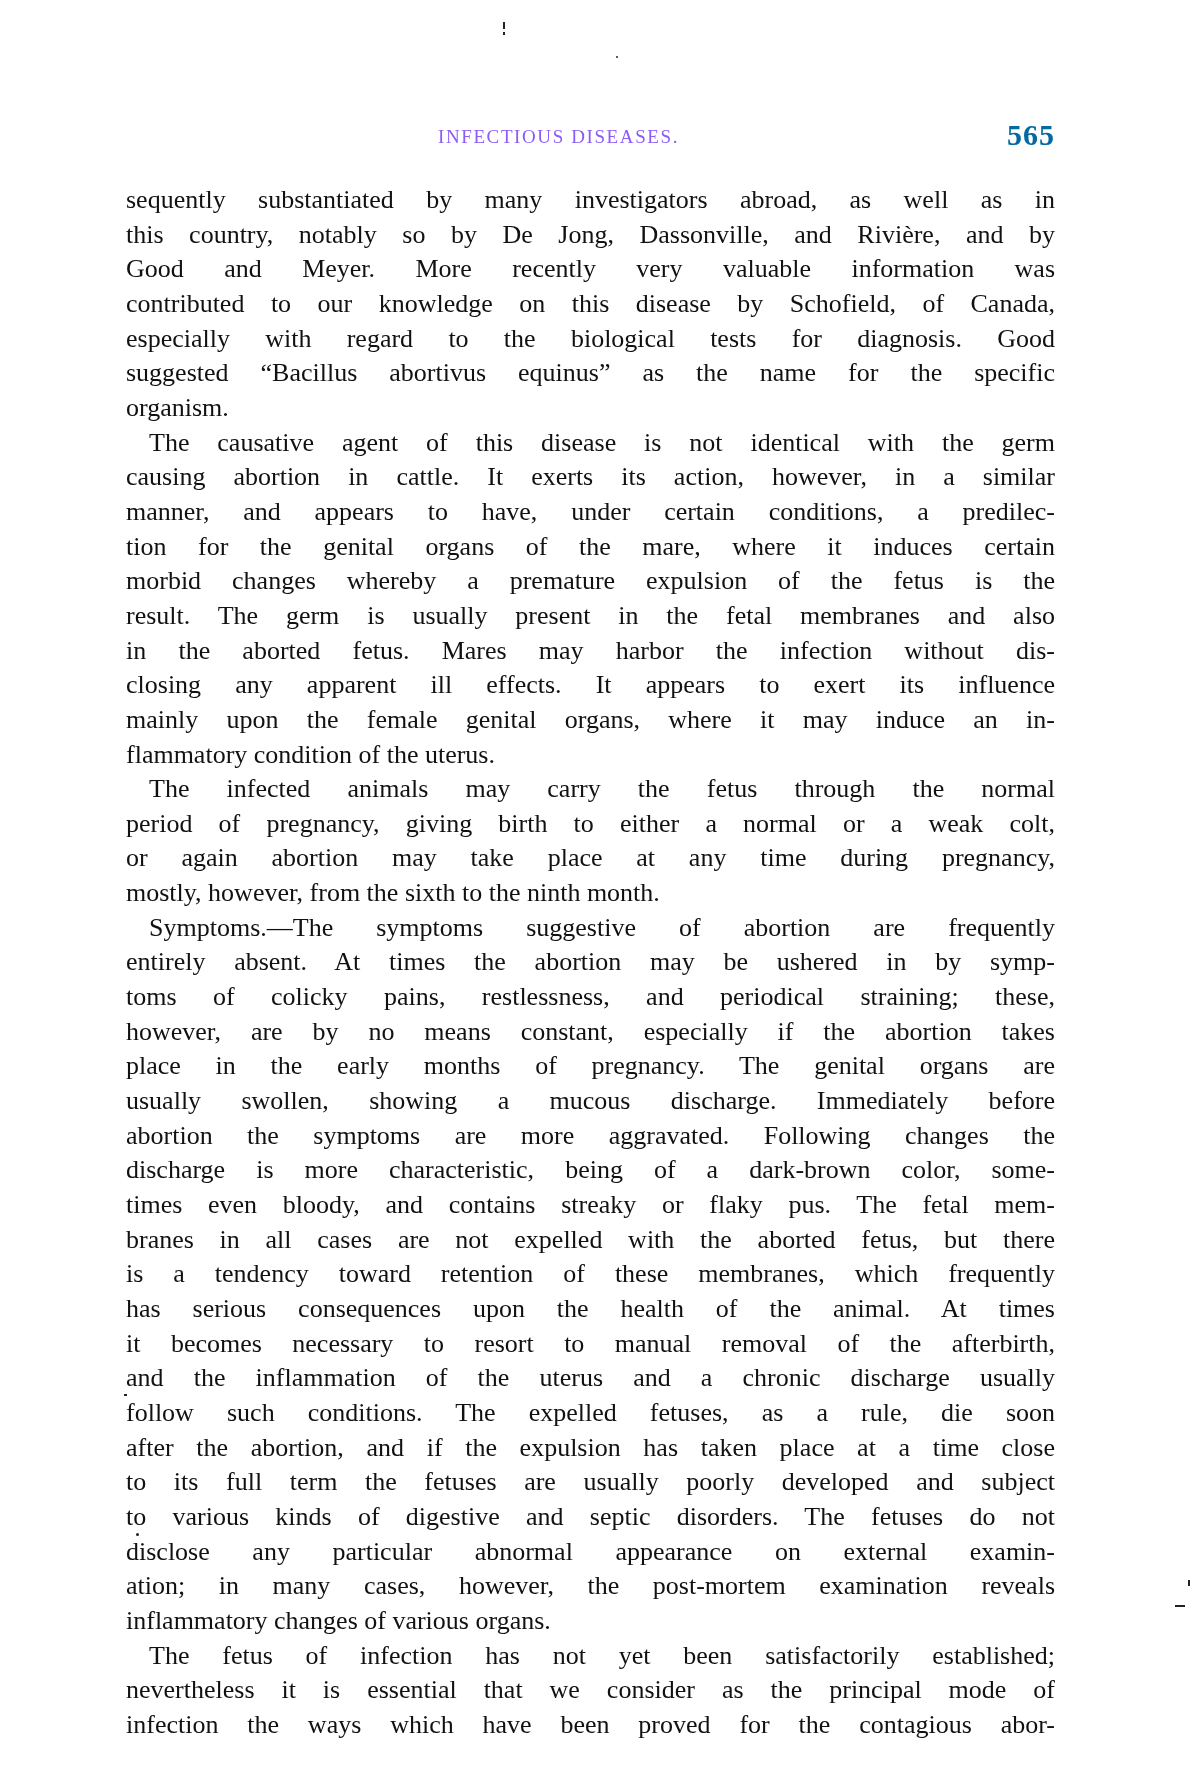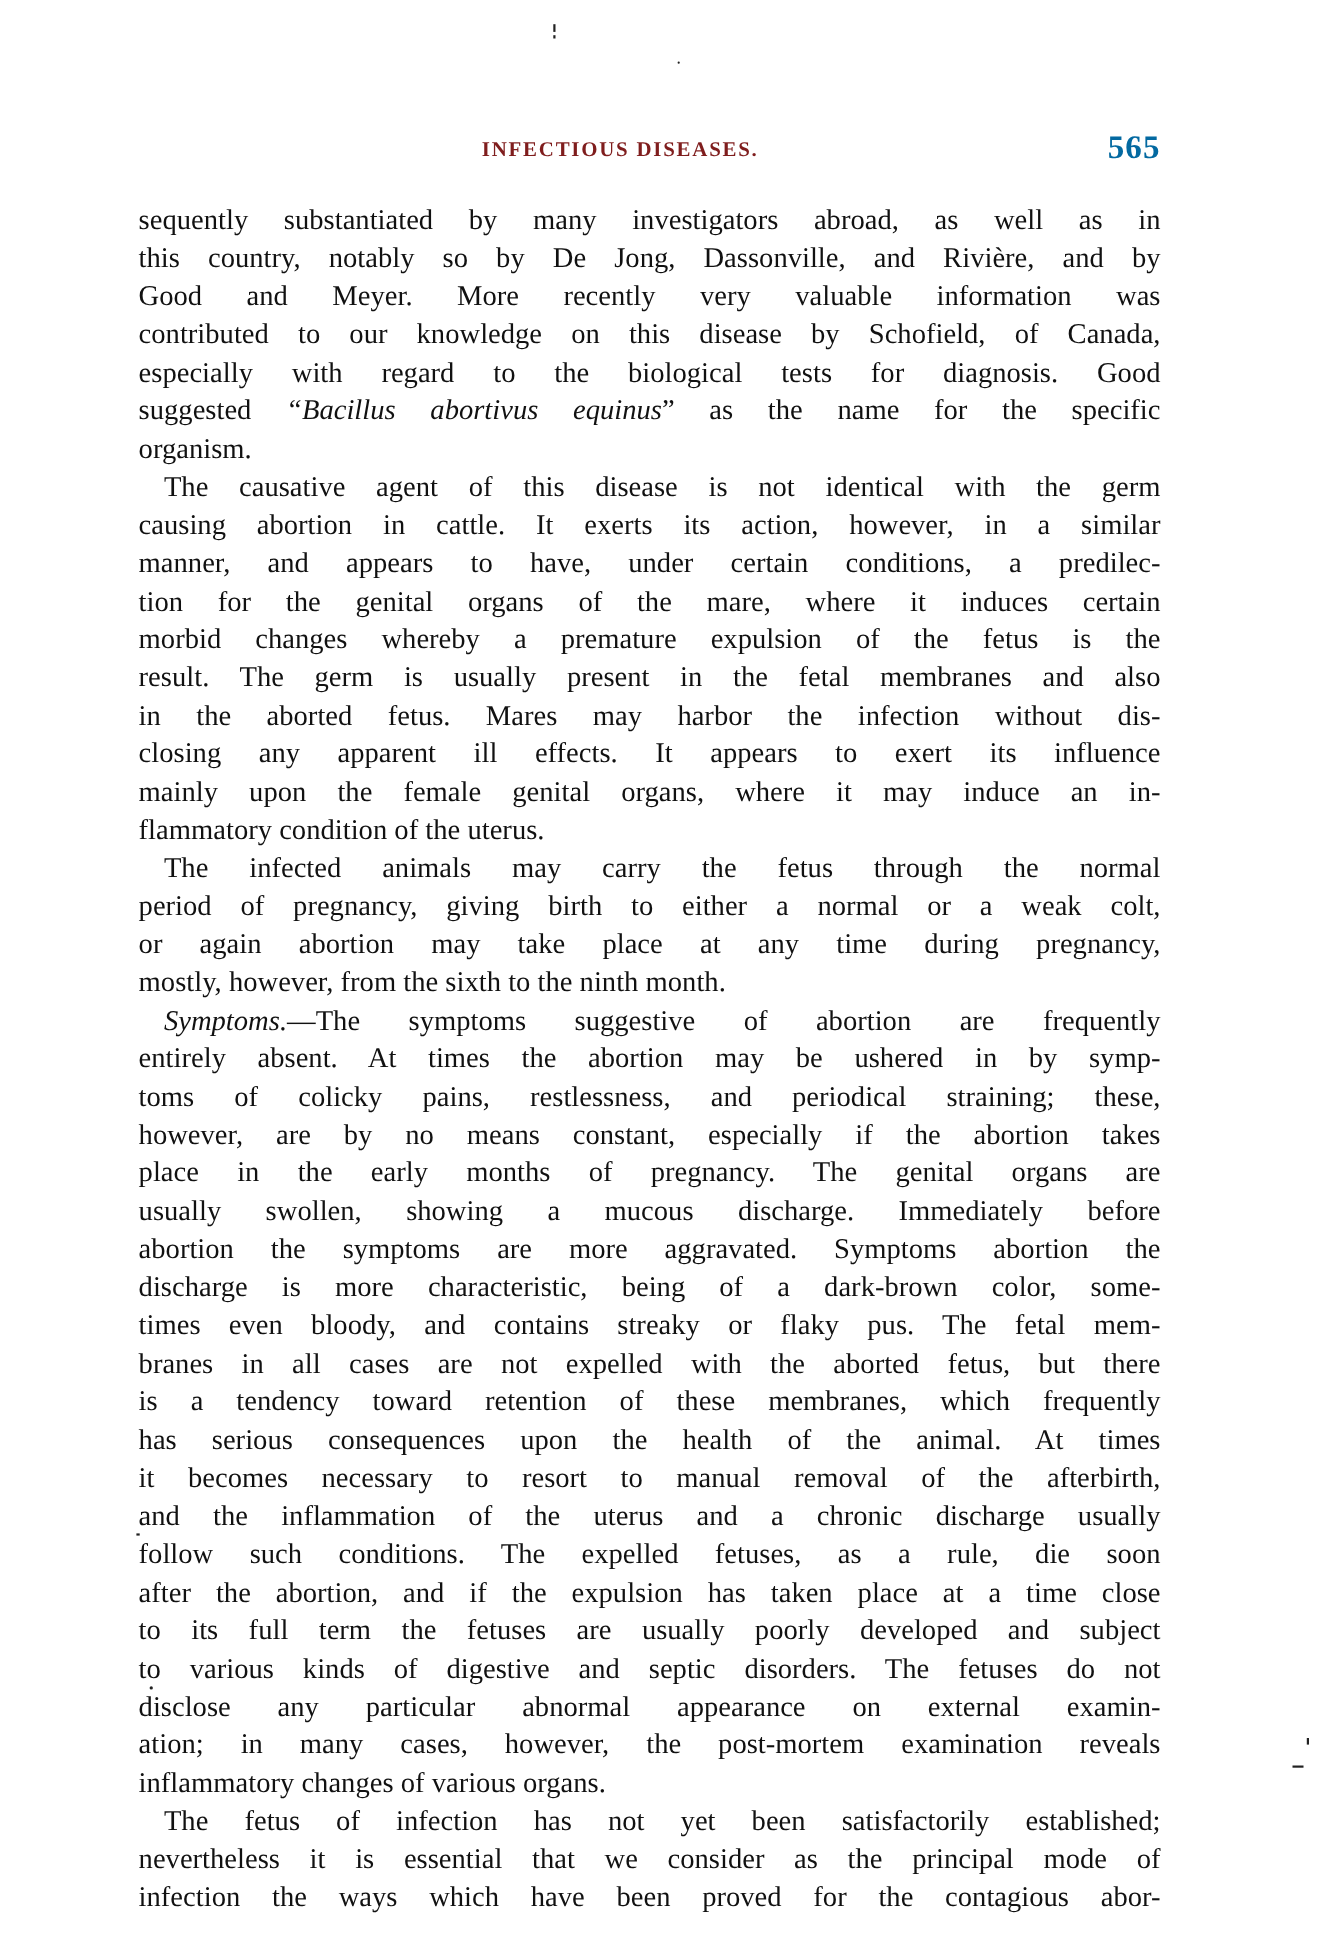--- a/index.html
+++ b/index.html
@@ -28,22 +28,22 @@
       left: 126px;
       width: 929px;
       height: 36px;
     }
     .running-title {
       position: absolute;
       left: 312px;
       top: 8px;
       font-size: 19px;
       letter-spacing: 1.6px;
-      font-weight: bold;
-      color: #7f1d1d;
+      font-weight: normal;
+      color: #8b5cf6;
       white-space: nowrap;
     }
     .page-number {
       position: absolute;
       right: 0;
       top: 0;
       font-size: 30px;
       font-weight: bold;
       color: #0369a1;
       letter-spacing: 1px;
@@ -65,21 +65,21 @@
       overflow: visible;
     }
     .line.last {
       text-align: right;
       text-align-last: left;
     }
     .line.indent {
       padding-left: 23px;
     }
     .line.indent.wide { width: 906px; }
-    .it { font-style: italic; }
+    .it { }
     .speck {
       position: absolute;
       background: #222;
       border-radius: 50%;
     }
   </style>
 </head>
 <body>
 
 <div class="page">
@@ -117,21 +117,21 @@
         <span class="line">or again abortion may take place at any time during pregnancy,</span>
         <span class="line last">mostly, however, from the sixth to the ninth month.</span>
       </div>
       <div class="paragraph">
         <span class="line indent wide"><span class="it">Symptoms.</span>—The symptoms suggestive of abortion are frequently</span>
         <span class="line">entirely absent. At times the abortion may be ushered in by symp-</span>
         <span class="line">toms of colicky pains, restlessness, and periodical straining; these,</span>
         <span class="line">however, are by no means constant, especially if the abortion takes</span>
         <span class="line">place in the early months of pregnancy. The genital organs are</span>
         <span class="line">usually swollen, showing a mucous discharge. Immediately before</span>
-        <span class="line">abortion the symptoms are more aggravated. Symptoms abortion the</span>
+        <span class="line">abortion the symptoms are more aggravated. Following changes the</span>
         <span class="line">discharge is more characteristic, being of a dark-brown color, some-</span>
         <span class="line">times even bloody, and contains streaky or flaky pus. The fetal mem-</span>
         <span class="line">branes in all cases are not expelled with the aborted fetus, but there</span>
         <span class="line">is a tendency toward retention of these membranes, which frequently</span>
         <span class="line">has serious consequences upon the health of the animal. At times</span>
         <span class="line">it becomes necessary to resort to manual removal of the afterbirth,</span>
         <span class="line">and the inflammation of the uterus and a chronic discharge usually</span>
         <span class="line">follow such conditions. The expelled fetuses, as a rule, die soon</span>
         <span class="line">after the abortion, and if the expulsion has taken place at a time close</span>
         <span class="line">to its full term the fetuses are usually poorly developed and subject</span>

